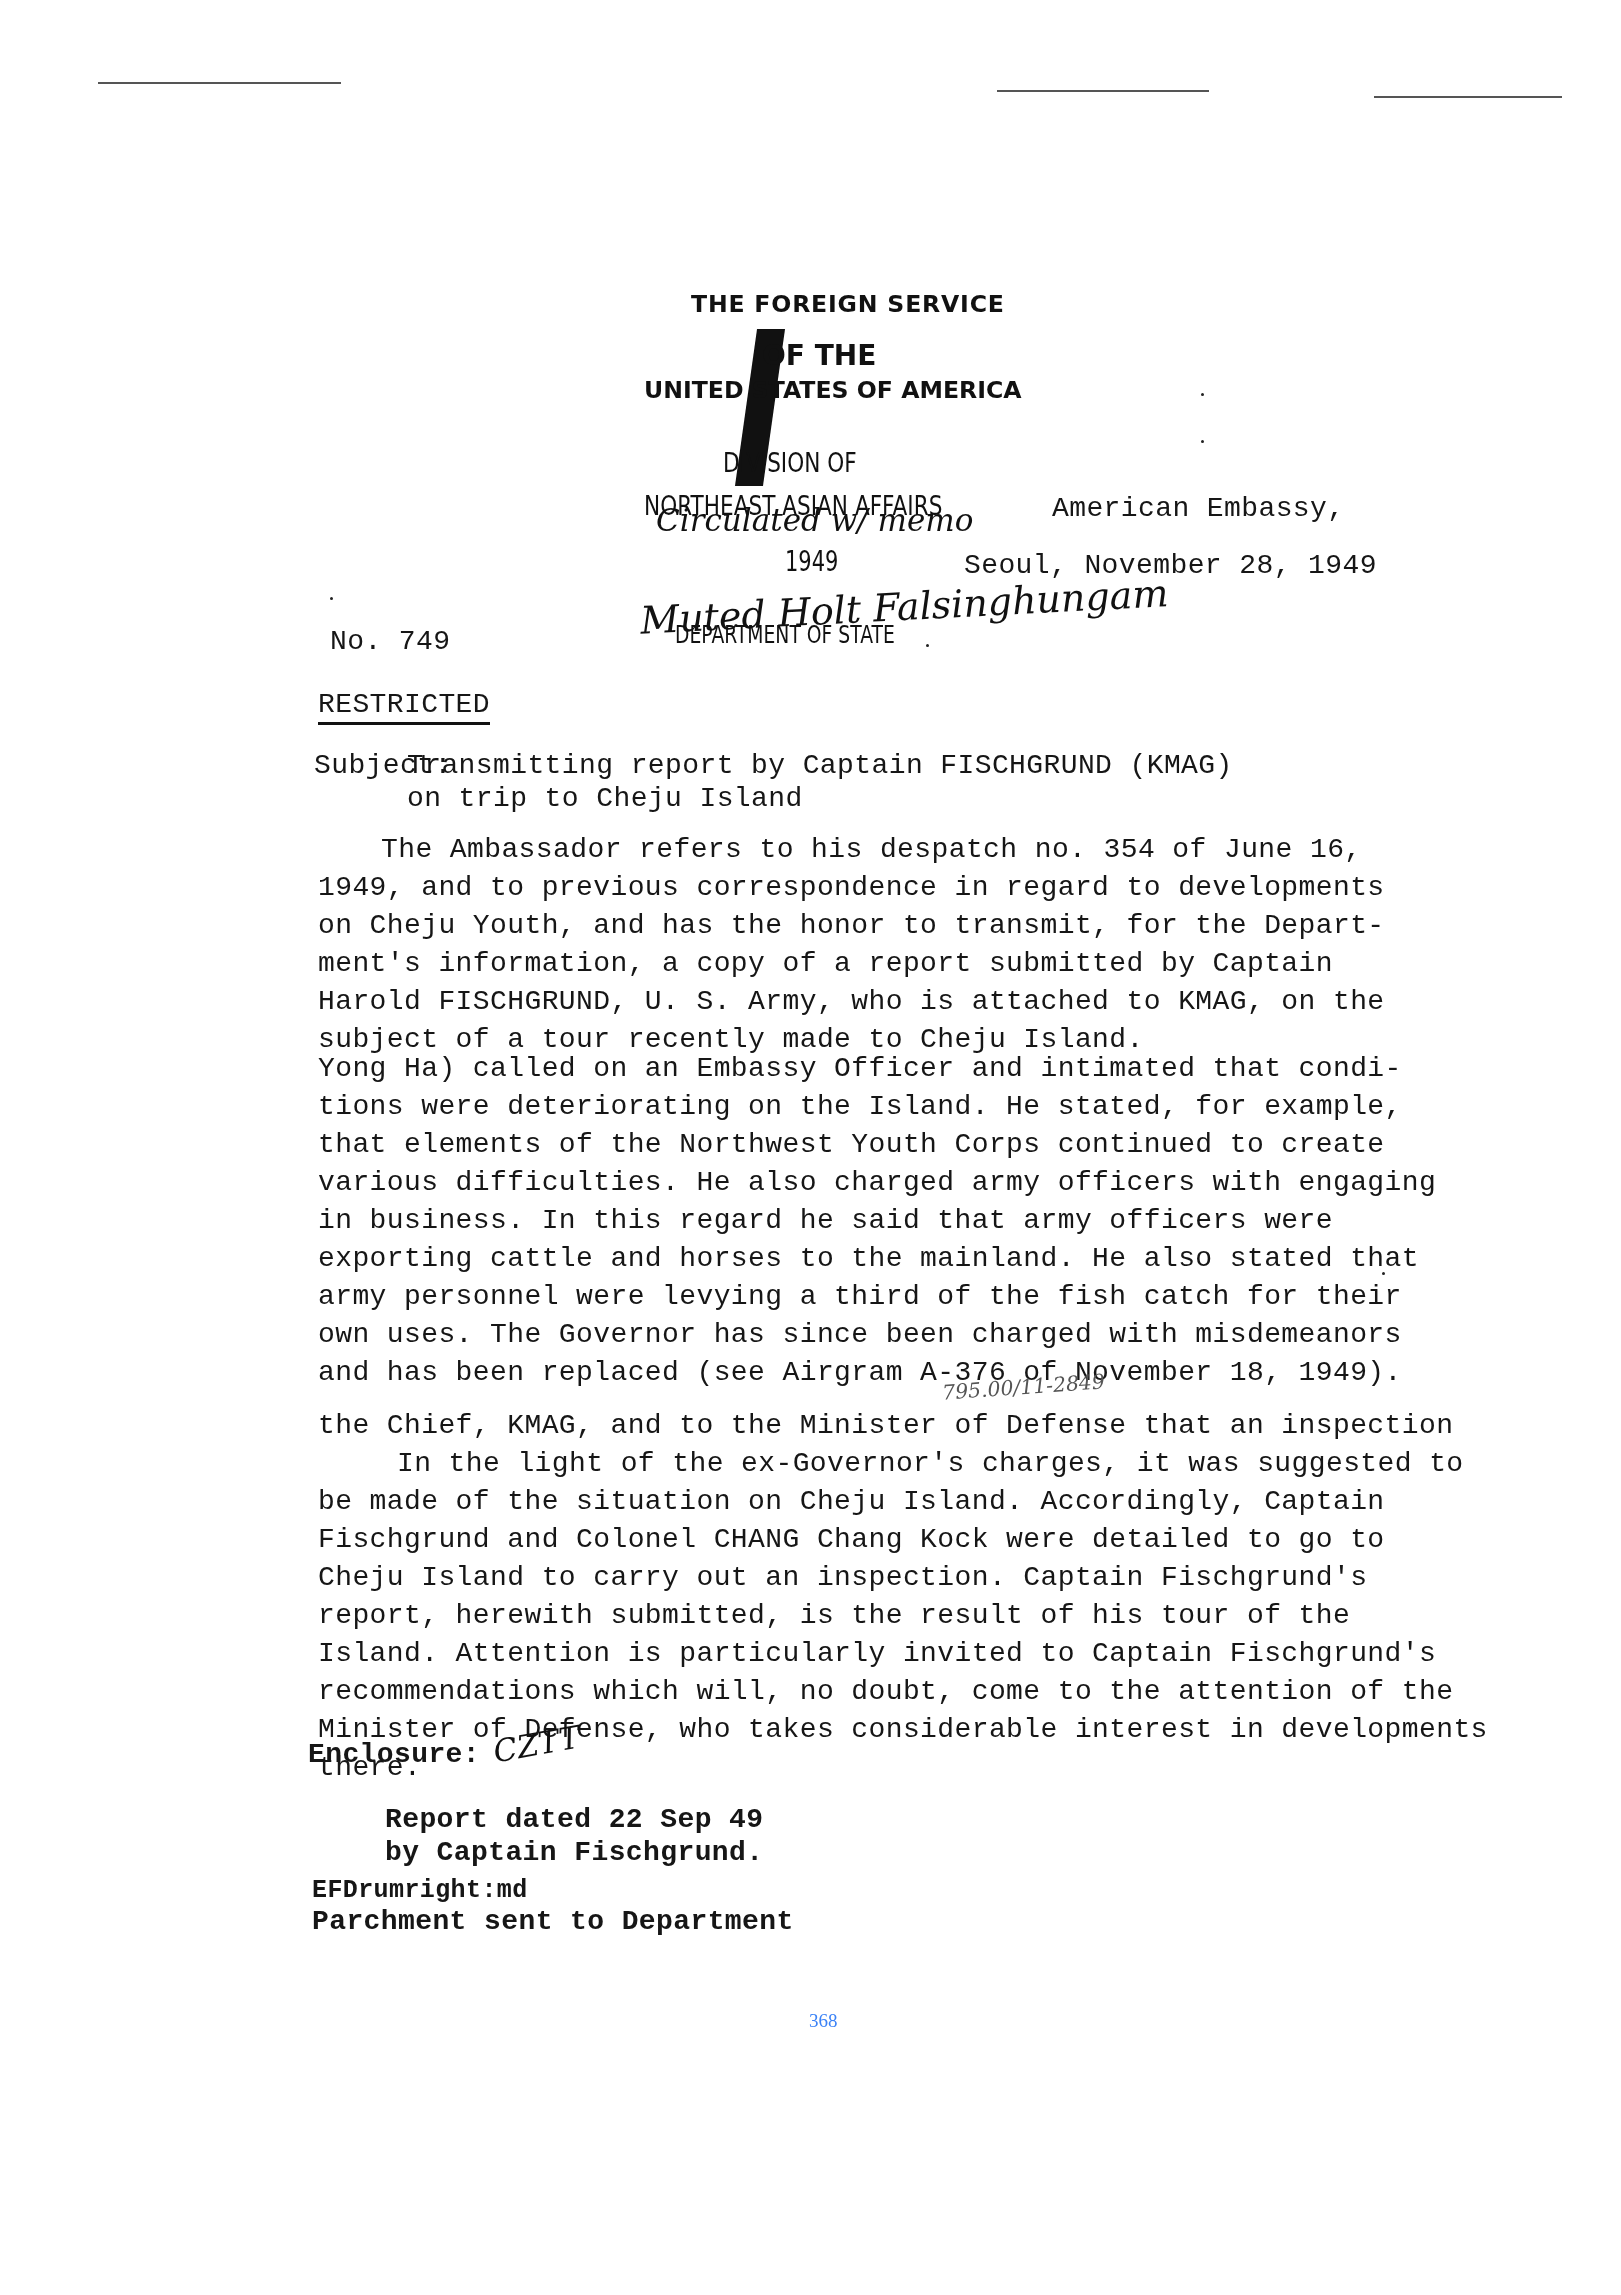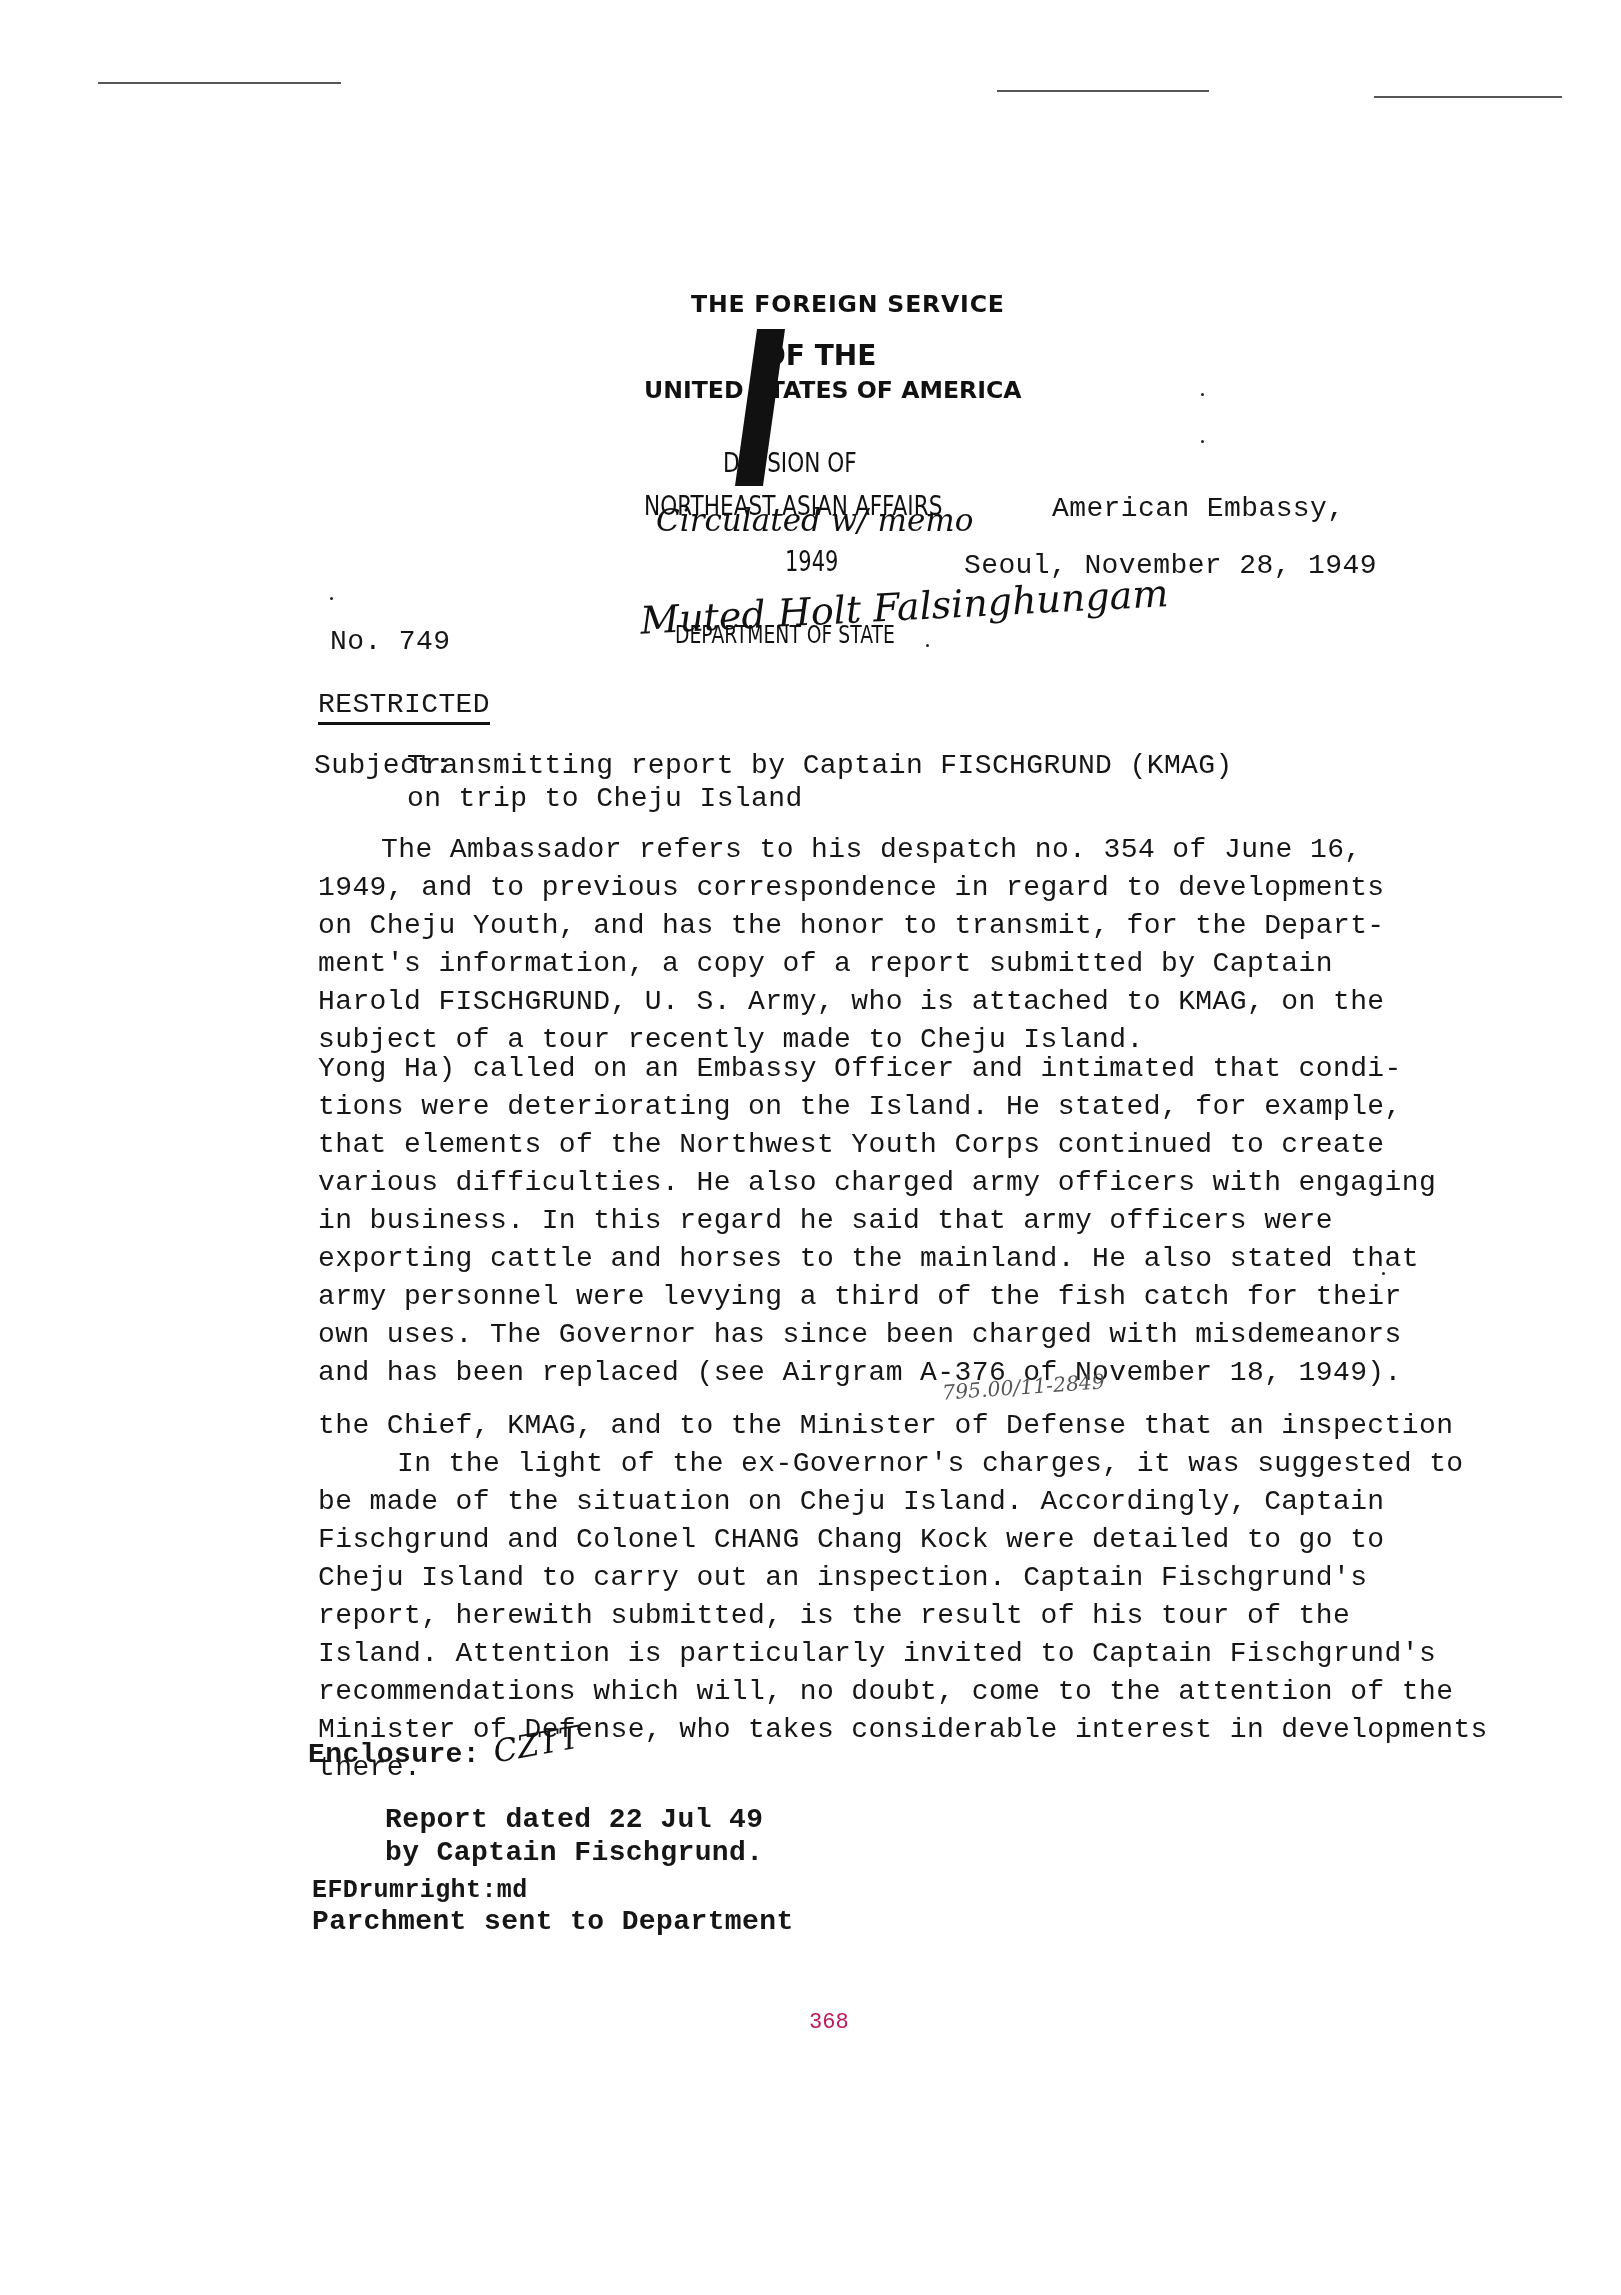--- a/index.html
+++ b/index.html
@@ -19,21 +19,21 @@
     .stamp-l3 { left: 0; top: 86px; font-size: 23.6px; font-weight: bold; }
     .stamp-l4 { left: 79px; top: 157px; font-size: 27px; font-family: "DejaVu Sans", sans-serif; transform: scaleX(0.8); transform-origin: left; }
     .stamp-l5 { left: 0; top: 200px; font-size: 27px; transform: scaleX(0.8); transform-origin: left; }
     .stamp-l6 { left: 141px; top: 255px; font-size: 28px; transform: scaleX(0.75); transform-origin: left; }
     .stamp-l7 { left: 31px; top: 330px; font-size: 25px; transform: scaleX(0.75); transform-origin: left; }
     .stamp-bar { position: absolute; left: 102px; top: 39px; width: 28px; height: 157px; background: #111; transform: skewX(-8deg); }
     .handwriting { position: absolute; font-family: "DejaVu Serif", serif; font-style: italic; color: #111; white-space: nowrap; }
     .para { position: absolute; left: 318px; width: 1099px; }
     .para .line { display: block; height: 38px; line-height: 38px; white-space: nowrap; }
     .underline { border-bottom: 3.1px solid #111; padding-bottom: 1.6px; }
-    .page-number { position: absolute; left: 809px; top: 2010px; font-family: Liberation Mono, monospace; font-size: 22px; color: #be185d; }
+    .page-number { position: absolute; left: 809px; top: 2010px; font-family: Liberation Serif, serif; font-size: 19px; color: #3b82f6; }
     .speck { position: absolute; width: 3.1px; height: 3.1px; background: #222; border-radius: 50%; }
   </style>
 </head>
 <body>
 
 <div class="page">
 
   <div class="scan-rule" style="left:98px; top:82px; width:243px;"></div>
   <div class="scan-rule" style="left:997px; top:90px; width:212px; height:1.6px;"></div>
   <div class="scan-rule" style="left:1374px; top:96px; width:188px;"></div>
@@ -92,21 +92,21 @@
     <span class="line">Cheju Island to carry out an inspection. Captain Fischgrund's</span>
     <span class="line">report, herewith submitted, is the result of his tour of the</span>
     <span class="line">Island. Attention is particularly invited to Captain Fischgrund's</span>
     <span class="line">recommendations which will, no doubt, come to the attention of the</span>
     <span class="line">Minister of Defense, who takes considerable interest in developments</span>
     <span class="line">there.</span>
   </div>
 
   <div class="abs tw" style="left:308px; top:1739px; font-weight:bold;">Enclosure:</div>
   <div class="handwriting" style="left:493px; top:1726px; font-size:31px; transform: rotate(-10deg);">CZTT</div>
-  <div class="abs tw" style="left:385px; top:1804px; font-weight:bold;">Report dated 22 Jul 49</div>
+  <div class="abs tw" style="left:385px; top:1804px; font-weight:bold;">Report dated 22 Sep 49</div>
   <div class="abs tw" style="left:385px; top:1837px; font-weight:bold;">by Captain Fischgrund.</div>
 
   <div class="abs tw" style="left:312px; top:1876px; font-size:25px; font-weight:bold;">EFDrumright:md</div>
   <div class="abs tw" style="left:312px; top:1906px; font-weight:bold;">Parchment sent to Department</div>
   <div class="page-number">368</div>
 
   <div class="speck" style="left:330px; top:597px;"></div>
   <div class="speck" style="left:1201px; top:393px;"></div>
   <div class="speck" style="left:1201px; top:440px;"></div>
   <div class="speck" style="left:926px; top:644px;"></div>

